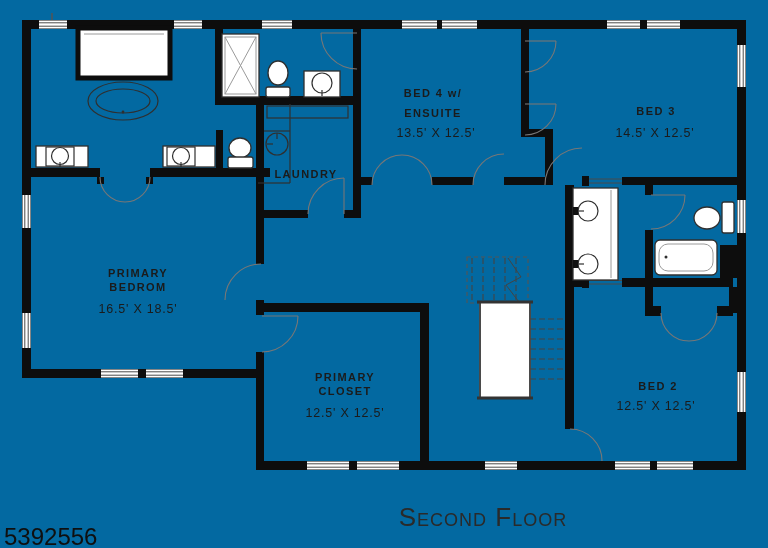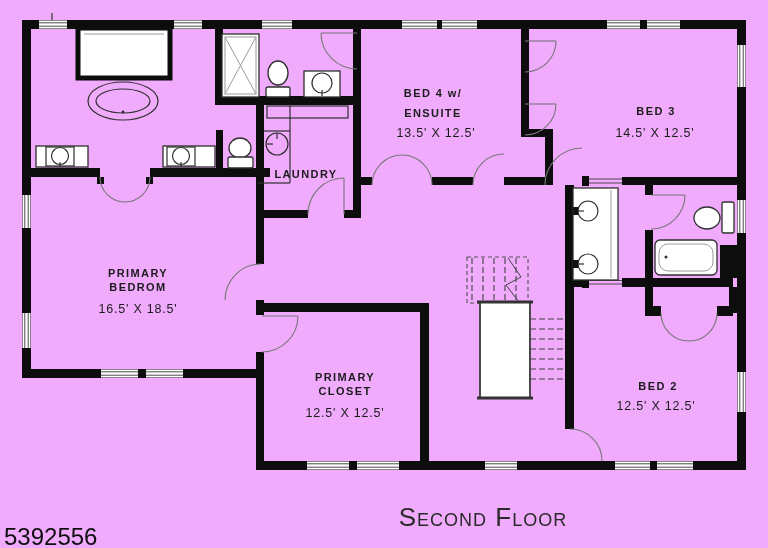--- a/index.html
+++ b/index.html
@@ -1,16 +1,16 @@
 <!DOCTYPE html>
 <html><head>
 <meta charset="utf-8">
 <style>
   html,body{margin:0;padding:0;background:#ffffff;}
-  .stage{position:relative;width:768px;height:548px;background:#f0abfc;overflow:hidden;
+  .stage{position:relative;width:768px;height:548px;background:#0369a1;overflow:hidden;
          font-family:"Liberation Sans",sans-serif;}
   svg{display:block;}
   .wall{fill:#0d0d0d;stroke:none;}
   .fx{fill:#ffffff;stroke:#2f2f2f;stroke-width:1.3;}
   .fxl{fill:none;stroke:#2f2f2f;stroke-width:1.2;}
   .lt{fill:none;stroke:#9a9a9a;stroke-width:1;}
   .arc{fill:none;stroke:#777777;stroke-width:1.1;}
   .leaf{stroke:#777777;stroke-width:1.1;}
   .winw{fill:#ffffff;}
   .winl{stroke:#4a4a4a;stroke-width:1;}

